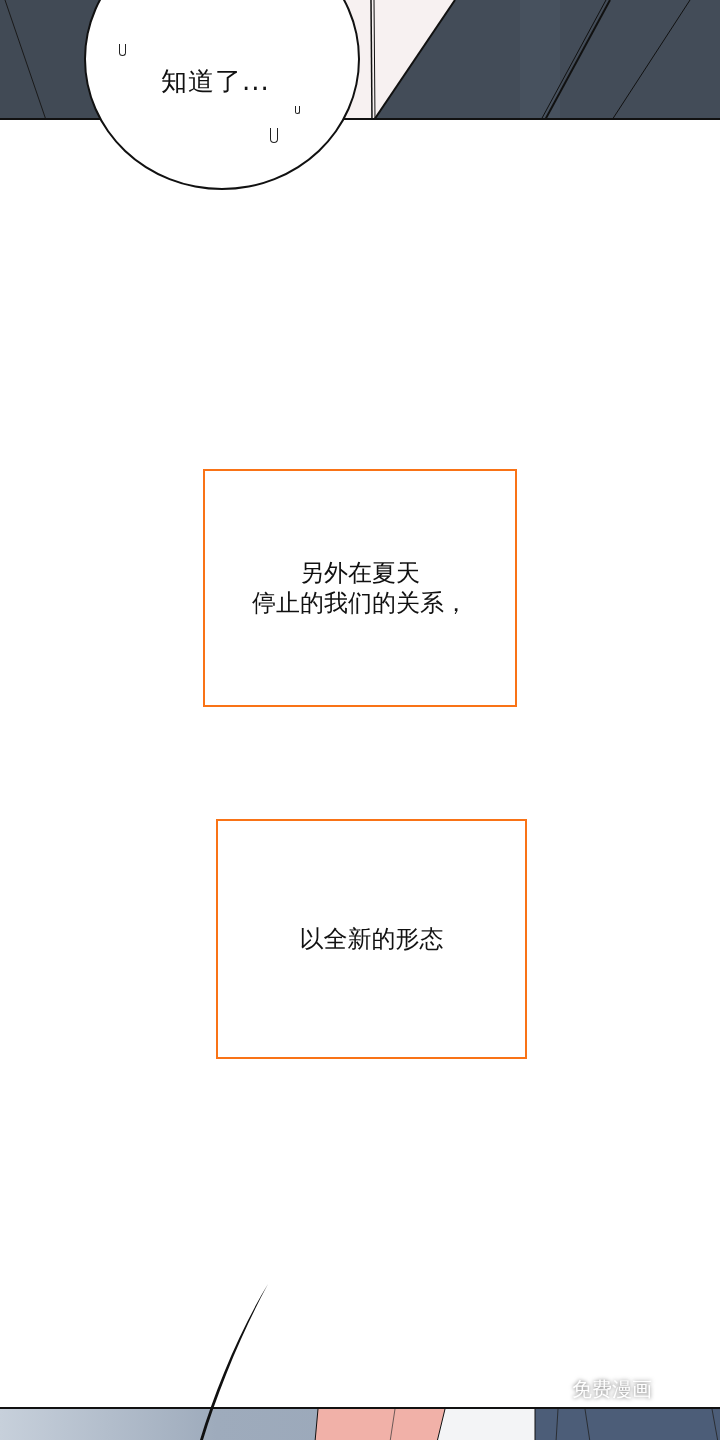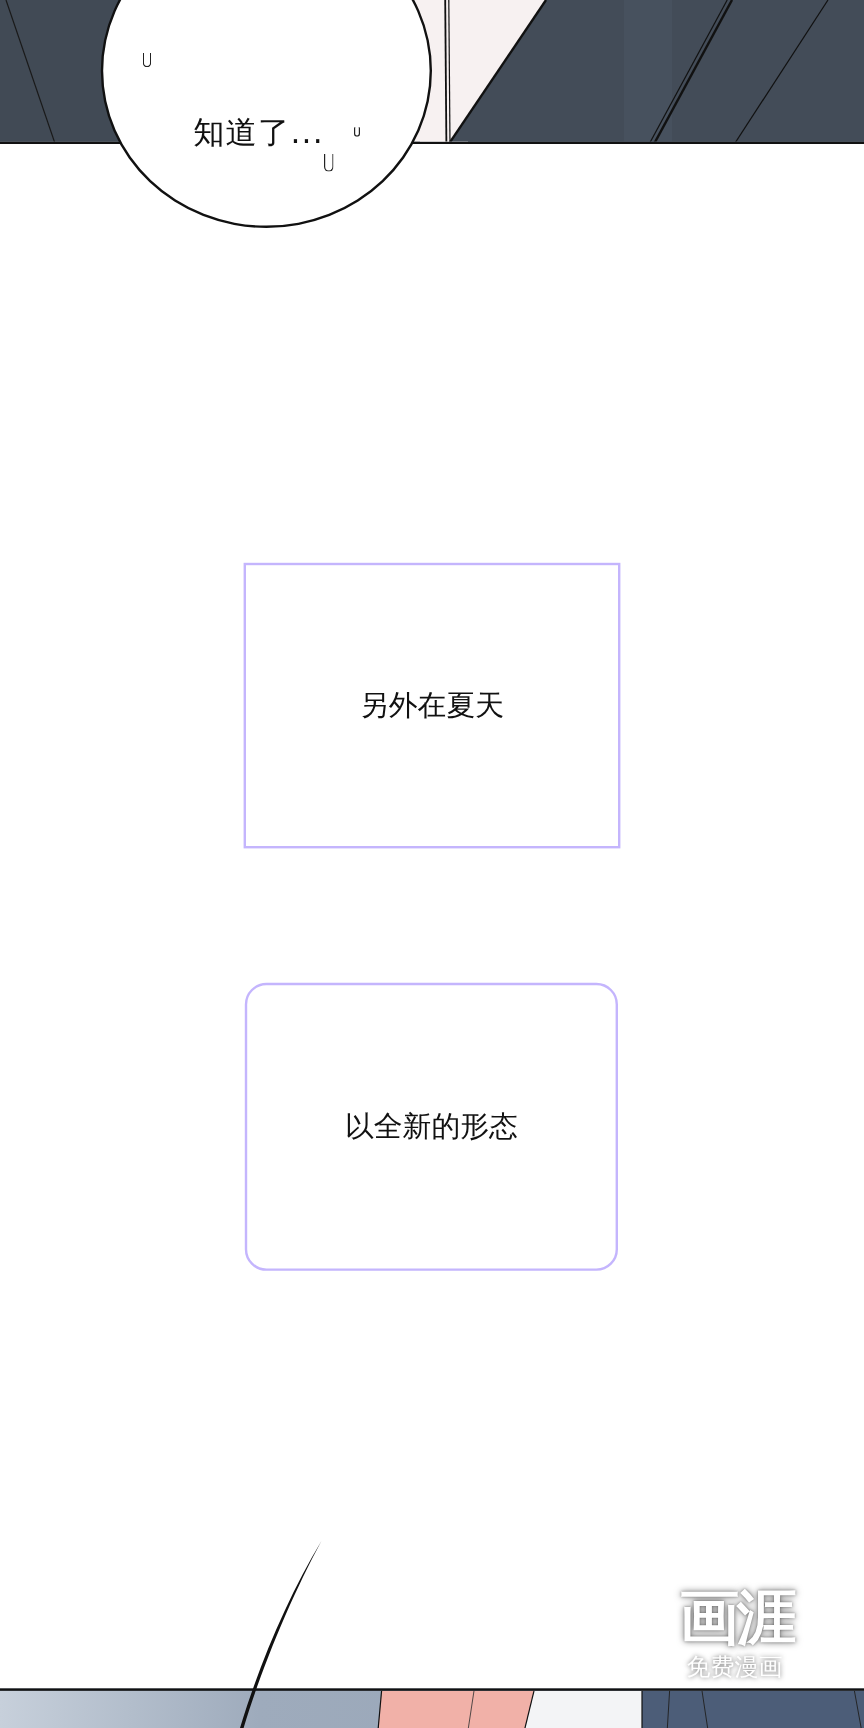--- a/index.html
+++ b/index.html
@@ -8,25 +8,25 @@
 
     .comic-strip { position: absolute; left: 0; top: 0; width: 720px; height: 1440px; background: #ffffff; }
 
     
     .top-panel { position: absolute; left: 0; top: 0; width: 720px; height: 120px; overflow: hidden;
       background: linear-gradient(90deg, #3f4853 0%, #4a5461 15%, #3d4650 30%); border-bottom: 2px solid #111; }
     .top-panel svg { position: absolute; left: 0; top: 0; }
 
     .speech-bubble { position: absolute; left: 84px; top: -72px; width: 276px; height: 262px; border-radius: 50%;
       background: #fff; border: 2px solid #111; }
-    .speech-text { position: absolute; left: 161px; top: 64px; font-size: 26px; color: #111; letter-spacing: 1px; font-weight: 500; margin-top: 29px; }
+    .speech-text { position: absolute; left: 161px; top: 64px; font-size: 26px; color: #111; letter-spacing: 1px; font-weight: 500; }
     .sweat { position: absolute; width: 7px; height: 12px; border: 1.5px solid #222; border-top: none; border-radius: 0 0 5px 5px; }
 
     
-    .narration-box { position: absolute; background: #fff; border: 2px solid #c4b5fd; display: flex;
+    .narration-box { position: absolute; background: #fff; border: 2px solid #f97316; display: flex;
       align-items: center; justify-content: center; flex-direction: column; }
     .narration-line { font-size: 24px; line-height: 30px; color: #111; white-space: nowrap; text-align: center; }
 
     
     .bottom-panel { position: absolute; left: 0; top: 1407px; width: 720px; height: 33px; overflow: hidden;
       border-top: 2px solid #111; background: #9aa7b8; }
     .bottom-panel svg { position: absolute; left: 0; top: 0; }
 
     .hair-line { position: absolute; left: 0; top: 0; }
 
@@ -60,23 +60,24 @@
   </div>
 
   <div class="speech-bubble"></div>
   <span class="speech-text">知道了...</span>
   <span class="sweat" style="left:119px; top:44px;"></span>
   <span class="sweat" style="left:295px; top:106px; width:5px; height:8px;"></span>
   <span class="sweat" style="left:270px; top:128px; width:8px; height:15px;"></span>
 
   <div class="narration-box" style="left:203px; top:469px; width:314px; height:238px;">
     <div class="narration-line">另外在夏天</div>
+    <div class="narration-line">停止的我们的关系，</div>
   </div>
 
-  <div class="narration-box" style="left:204px; top:819px; width:311px; height:240px;border-radius:18px;">
+  <div class="narration-box" style="left:216px; top:819px; width:311px; height:240px;">
     <div class="narration-line">以全新的形态</div>
   </div>
 
   <div class="bottom-panel">
     <svg width="720" height="33" viewBox="0 0 720 33">
       <defs>
         <linearGradient id="skyg" x1="0" y1="0" x2="1" y2="0">
           <stop offset="0" stop-color="#c7d0db"></stop>
           <stop offset="0.3" stop-color="#9eabbc"></stop>
           <stop offset="1" stop-color="#94a2b5"></stop>
@@ -94,17 +95,16 @@
       <line x1="585" y1="0" x2="590" y2="33" stroke="#222" stroke-width="0.8"></line>
       <line x1="712" y1="0" x2="718" y2="33" stroke="#222" stroke-width="0.8"></line>
     </svg>
   </div>
 
   <svg class="hair-line" width="720" height="1440" viewBox="0 0 720 1440">
     <path d="M 268 1284 C 240 1330, 215 1390, 200 1440 L 203 1440 C 218 1390, 243 1330, 268 1284 Z" fill="#111"></path>
   </svg>
 
   <div class="watermark">
-    <div class="wm-logo">画涯</div>
     <div class="wm-sub">免费漫画</div>
   </div>
 
 </div>
 
 </body></html>

